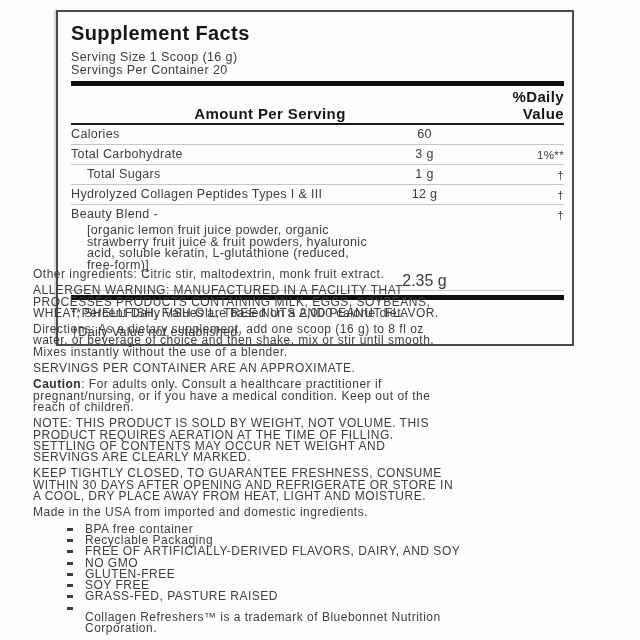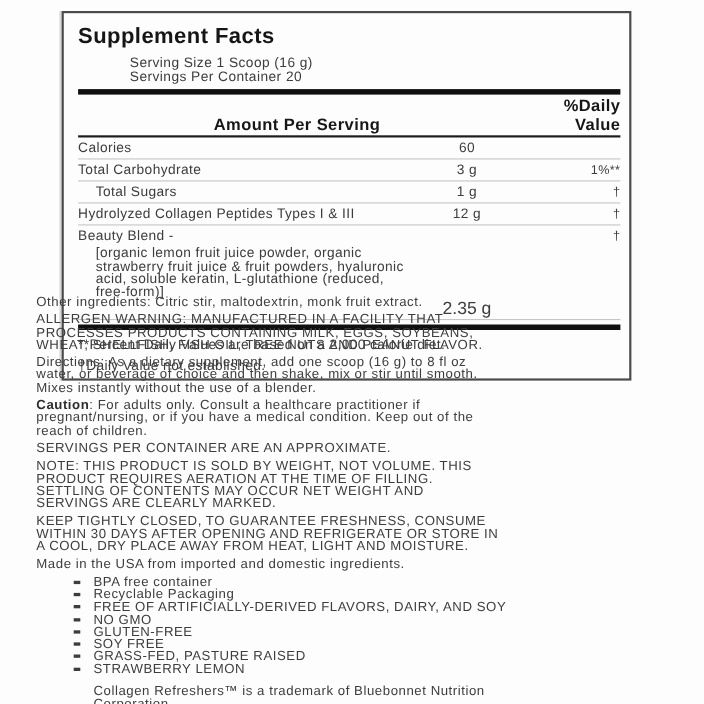--- a/index.html
+++ b/index.html
@@ -20,21 +20,21 @@
     background:#fdfdfd;
     padding:10px 8px 6px 13px;
   }
   .facts-title{
     font-size:20px;font-weight:bold;color:#161616;
     letter-spacing:.4px;line-height:22px;
   }
   .serving-line{
     font-size:12.5px;line-height:13px;letter-spacing:.4px;
   }
-  .serving-block{margin-top:7px;margin-left:47px;}
+  .serving-block{margin-top:7px;}
   .bar-thick{height:5px;background:#101010;margin-top:4px;}
   .col-header{
     display:flex;align-items:flex-end;
     font-size:15px;font-weight:bold;color:#161616;
     letter-spacing:.4px;
     padding:2px 0 1px 0;
     border-bottom:2px solid #1c1c1c;
   }
   .col-header .c-amt{flex:1;text-align:center;}
   .col-header .c-dv{width:95px;text-align:right;}
@@ -154,39 +154,39 @@
 </div>
 
 <div class="info-block">
   <p class="para">Other ingredients: Citric stir, maltodextrin, monk fruit extract.</p>
   <p class="para">ALLERGEN WARNING: MANUFACTURED IN A FACILITY THAT
 PROCESSES PRODUCTS CONTAINING MILK, EGGS, SOYBEANS,
 WHEAT, SHELLFISH, FISH OIL, TREE NUTS AND PEANUT FLAVOR.</p>
   <p class="para">Directions: As a dietary supplement, add one scoop (16 g) to 8 fl oz
 water, or beverage of choice and then shake, mix or stir until smooth.
 Mixes instantly without the use of a blender.</p>
+  <p class="para">SERVINGS PER CONTAINER ARE AN APPROXIMATE.</p>
   <p class="para"><b>Caution</b><span>: For adults only. Consult a healthcare practitioner if
 pregnant/nursing, or if you have a medical condition. Keep out of the
 reach of children.</span></p>
-  <p class="para">SERVINGS PER CONTAINER ARE AN APPROXIMATE.</p>
   <p class="para">NOTE: THIS PRODUCT IS SOLD BY WEIGHT, NOT VOLUME. THIS
 PRODUCT REQUIRES AERATION AT THE TIME OF FILLING.
 SETTLING OF CONTENTS MAY OCCUR NET WEIGHT AND
 SERVINGS ARE CLEARLY MARKED.</p>
   <p class="para">KEEP TIGHTLY CLOSED, TO GUARANTEE FRESHNESS, CONSUME
 WITHIN 30 DAYS AFTER OPENING AND REFRIGERATE OR STORE IN
 A COOL, DRY PLACE AWAY FROM HEAT, LIGHT AND MOISTURE.</p>
   <p class="para">Made in the USA from imported and domestic ingredients.</p>
 
   <ul class="features">
     <li><span class="dash"></span><span>BPA free container</span></li>
     <li><span class="dash"></span><span>Recyclable Packaging</span></li>
     <li><span class="dash"></span><span>FREE OF ARTIFICIALLY-DERIVED FLAVORS, DAIRY, AND SOY</span></li>
     <li><span class="dash"></span><span>NO GMO</span></li>
     <li><span class="dash"></span><span>GLUTEN-FREE</span></li>
     <li><span class="dash"></span><span>SOY FREE</span></li>
     <li><span class="dash"></span><span>GRASS-FED, PASTURE RAISED</span></li>
-    <li><span class="dash"></span><span>STRAWBERRY LEMON</span></li>
+    <li><span class="dash"></span></li>
   </ul>
 
   <p class="trademark">Collagen Refreshers™ is a trademark of Bluebonnet Nutrition
 Corporation.</p>
 </div>
 
 </body></html>

